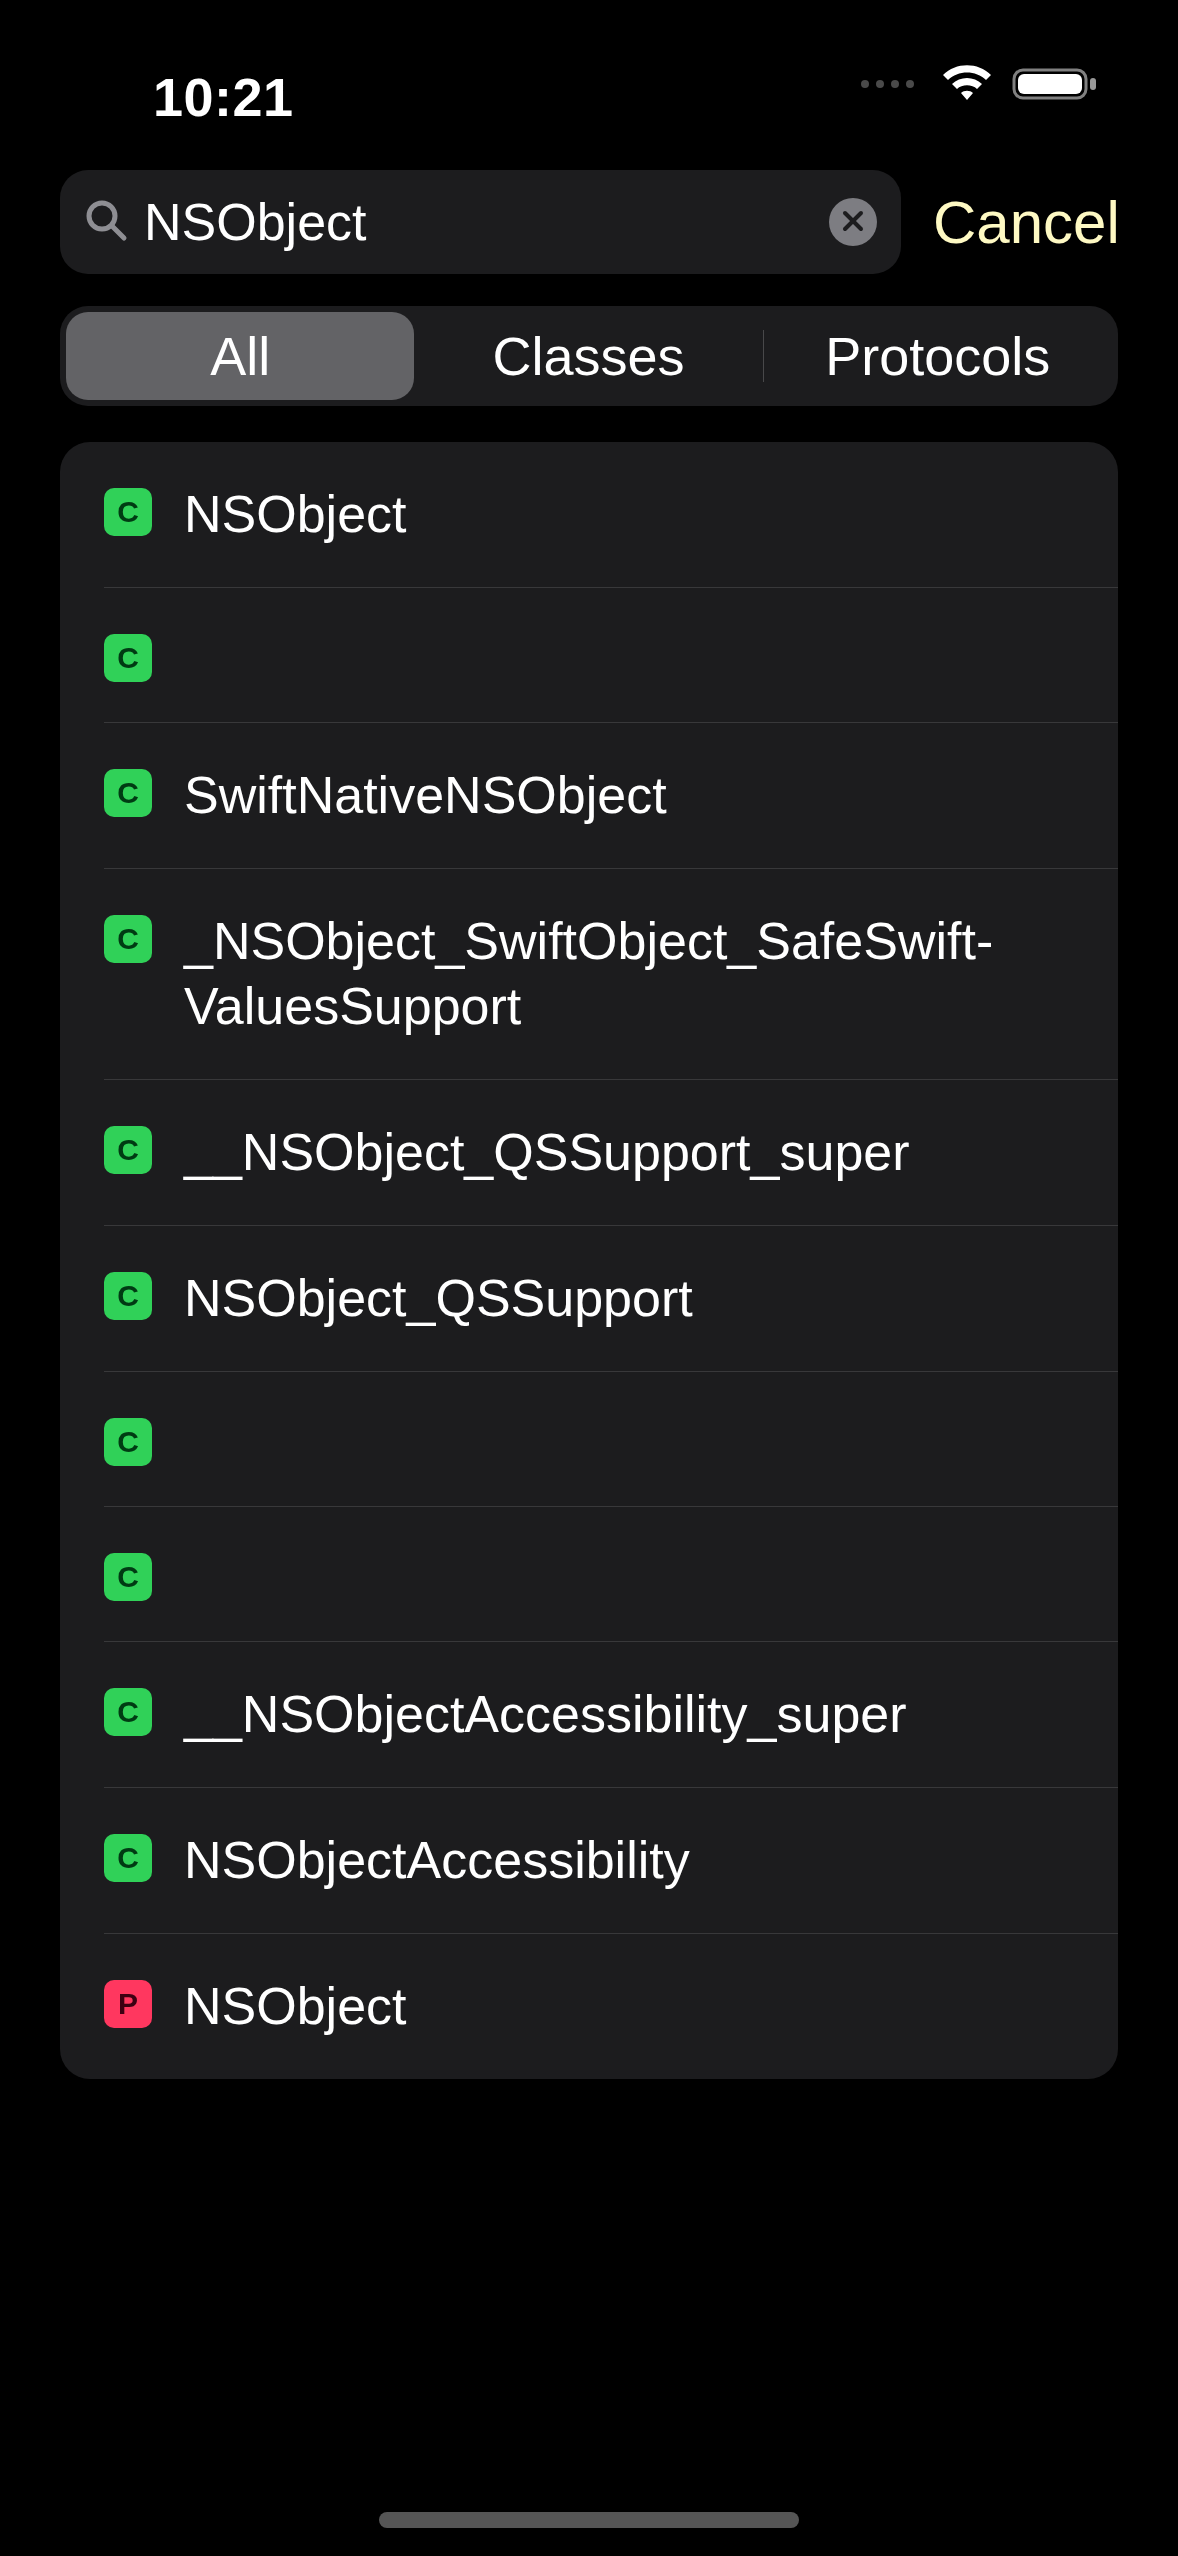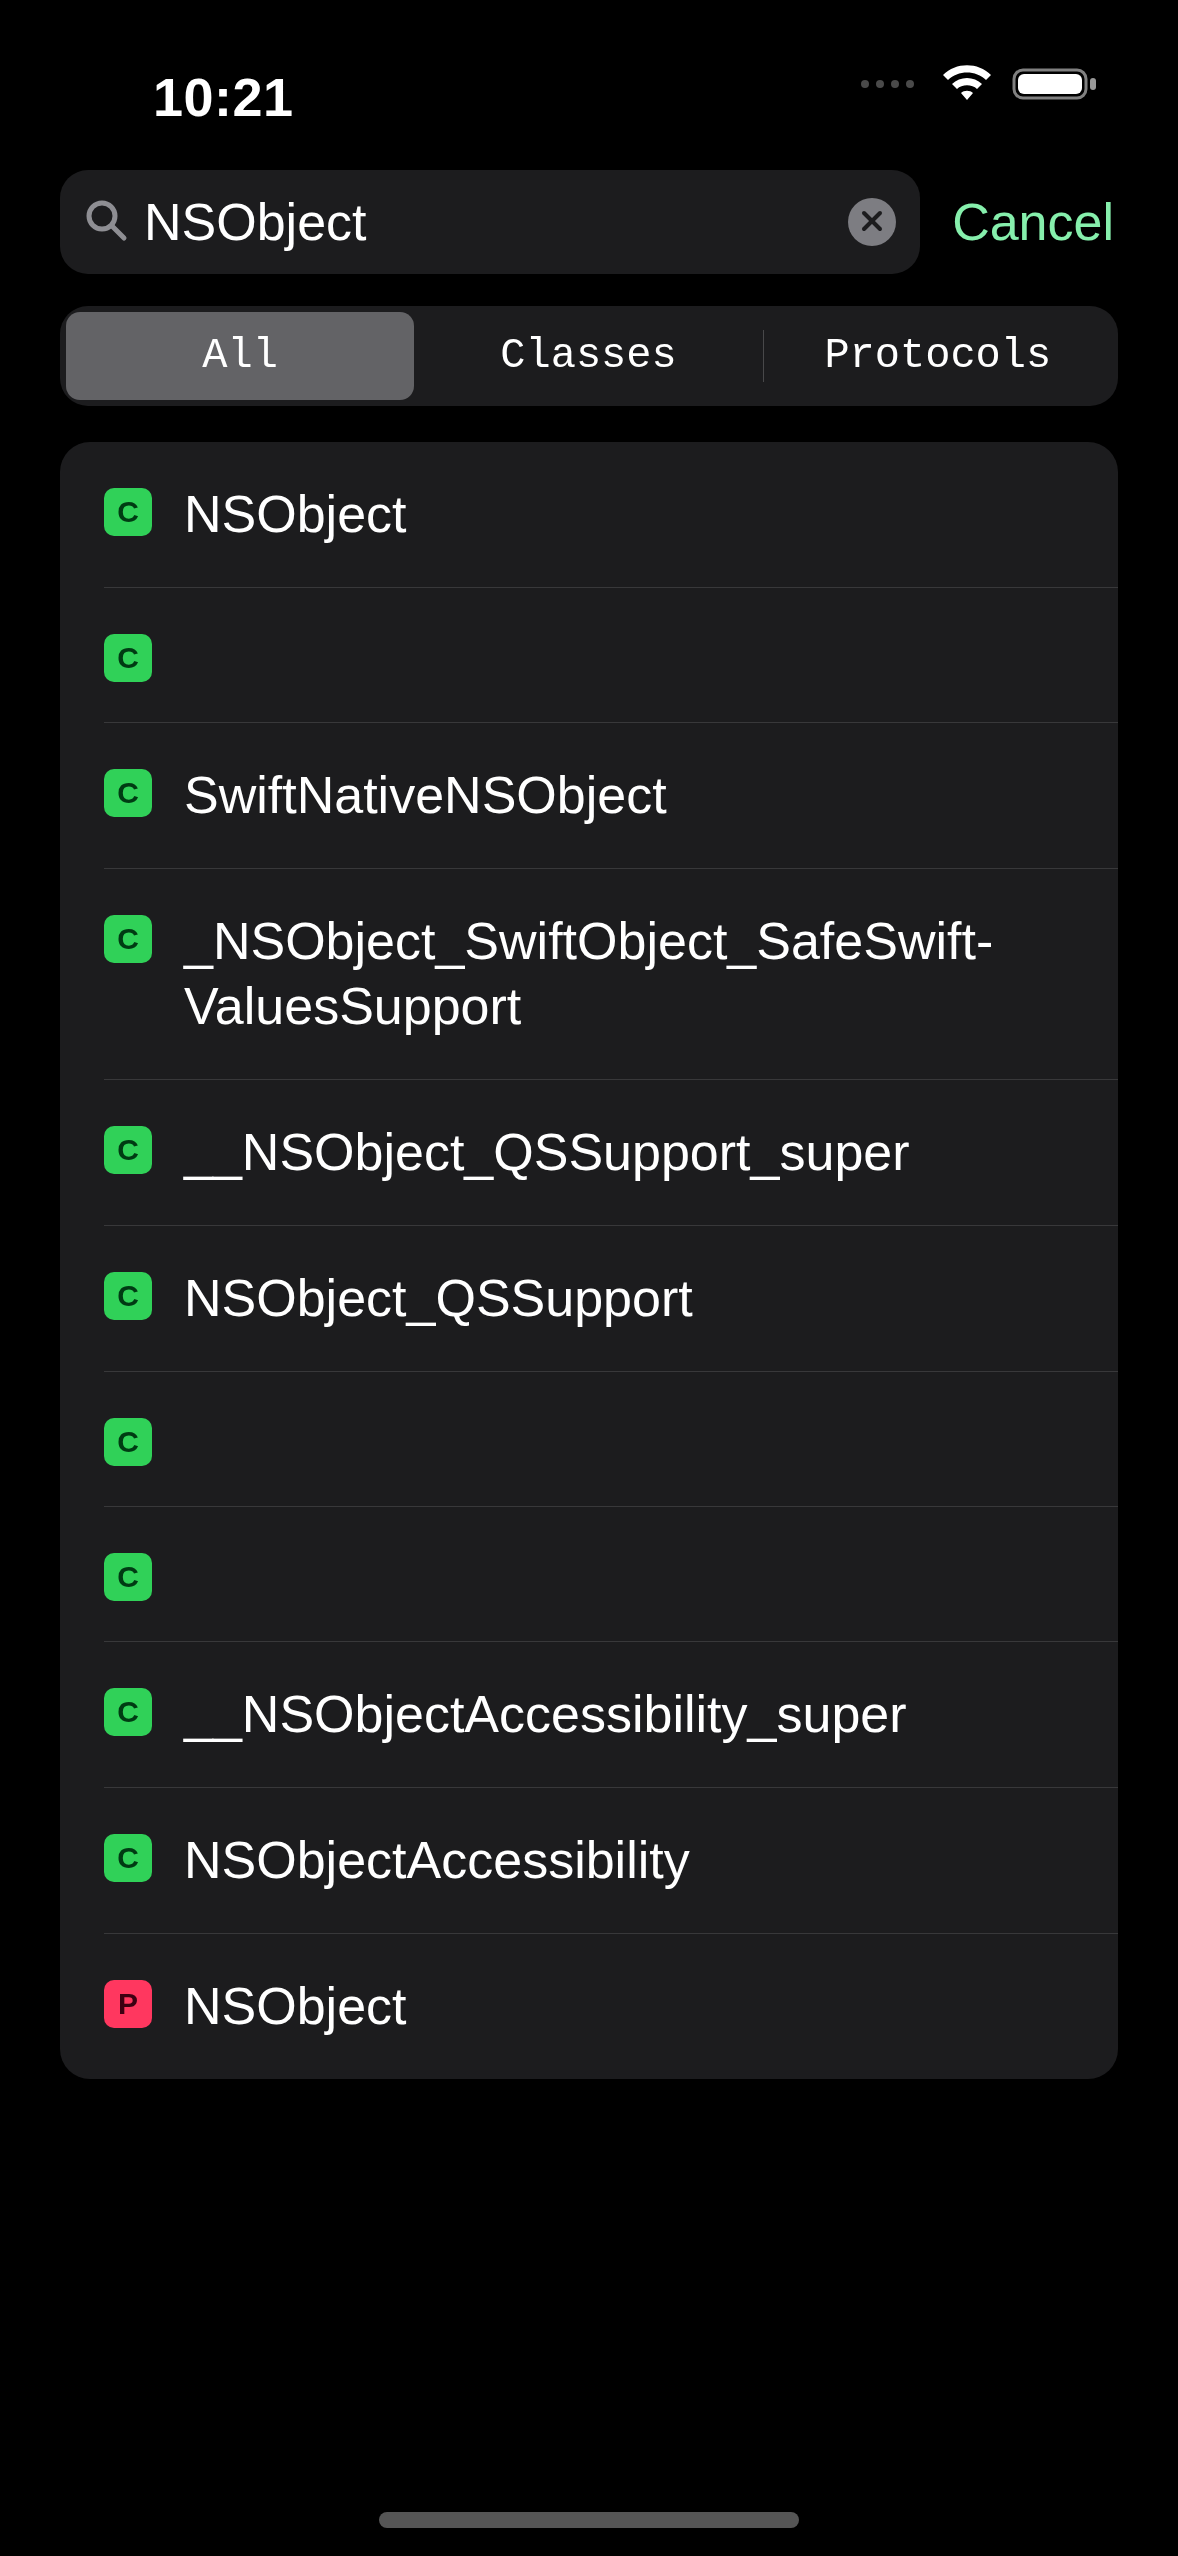--- a/index.html
+++ b/index.html
@@ -97,22 +97,22 @@
     background: #7d7d82;
     display: flex;
     align-items: center;
     justify-content: center;
     border: none;
     cursor: pointer;
   }
   .cancel-btn {
     background: none;
     border: none;
-    color: #86efac;
-    font-size: 52px;
+    color: #fef9c3;
+    font-size: 60px;
     font-weight: 400;
     cursor: pointer;
     font-family: inherit;
     padding-right: 4px;
   }
 
   
   .segmented {
     margin: 32px 60px 0 60px;
     background: #1c1c1e;
@@ -120,29 +120,29 @@
     padding: 6px;
     display: flex;
     height: 100px;
     position: relative;
   }
   .segment {
     flex: 1;
     display: flex;
     align-items: center;
     justify-content: center;
-    font-size: 42px;
+    font-size: 54px;
     font-weight: 500;
     color: #fff;
     border: none;
     background: transparent;
     cursor: pointer;
-    font-family: Liberation Mono, monospace;
+    font-family: Liberation Sans, sans-serif;
     position: relative;
-    border-radius: 14px;
+    border-radius: 22px;
   }
   .segment.selected {
     background: #636366;
   }
   .segment-divider {
     width: 1px;
     background: #48484a;
     margin: 18px 0;
   }
 

